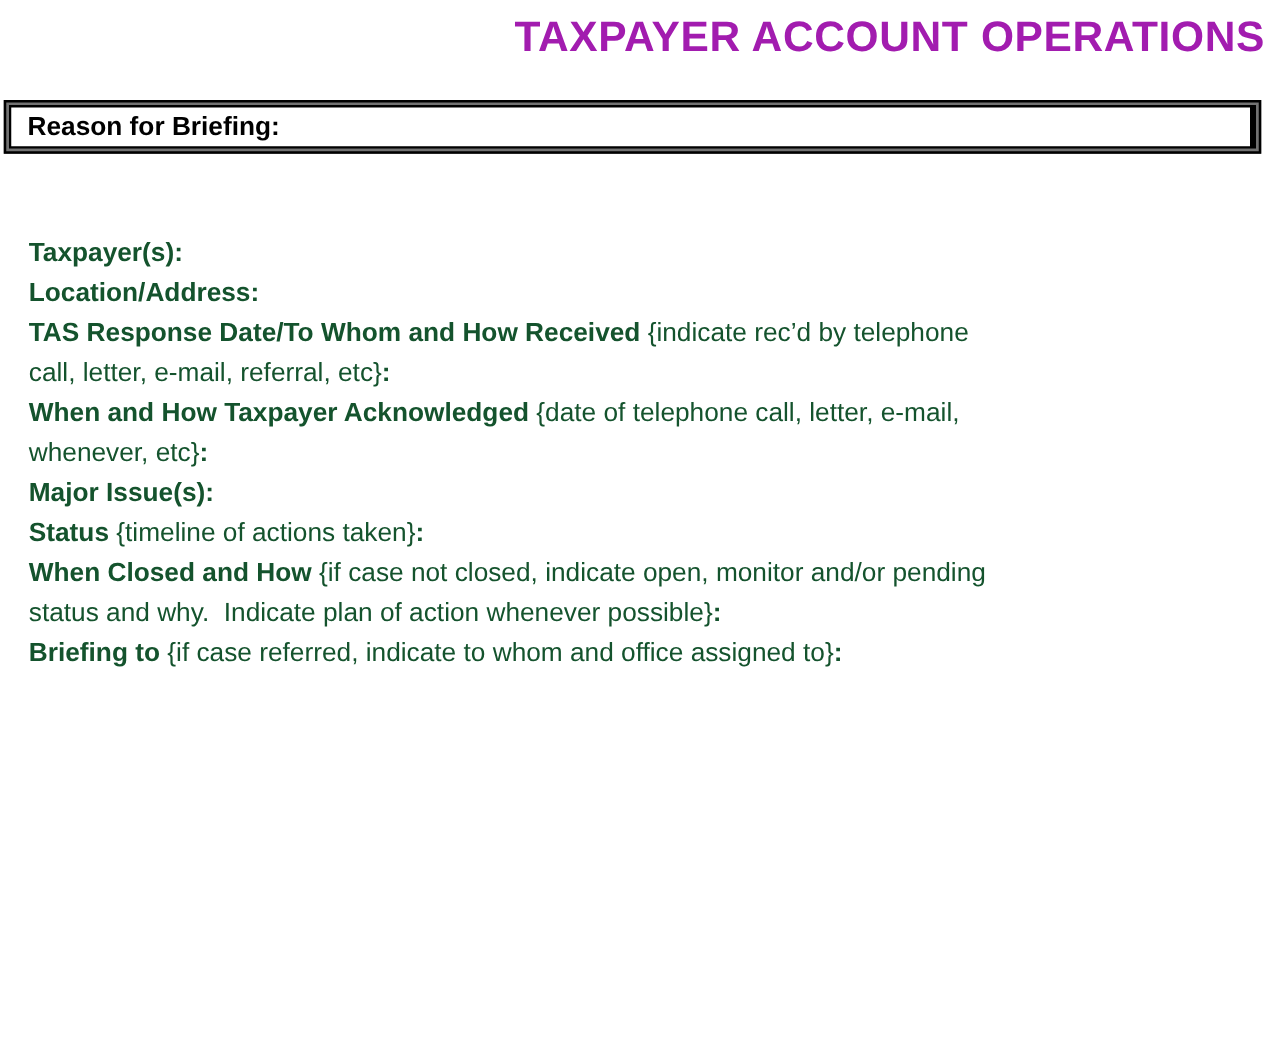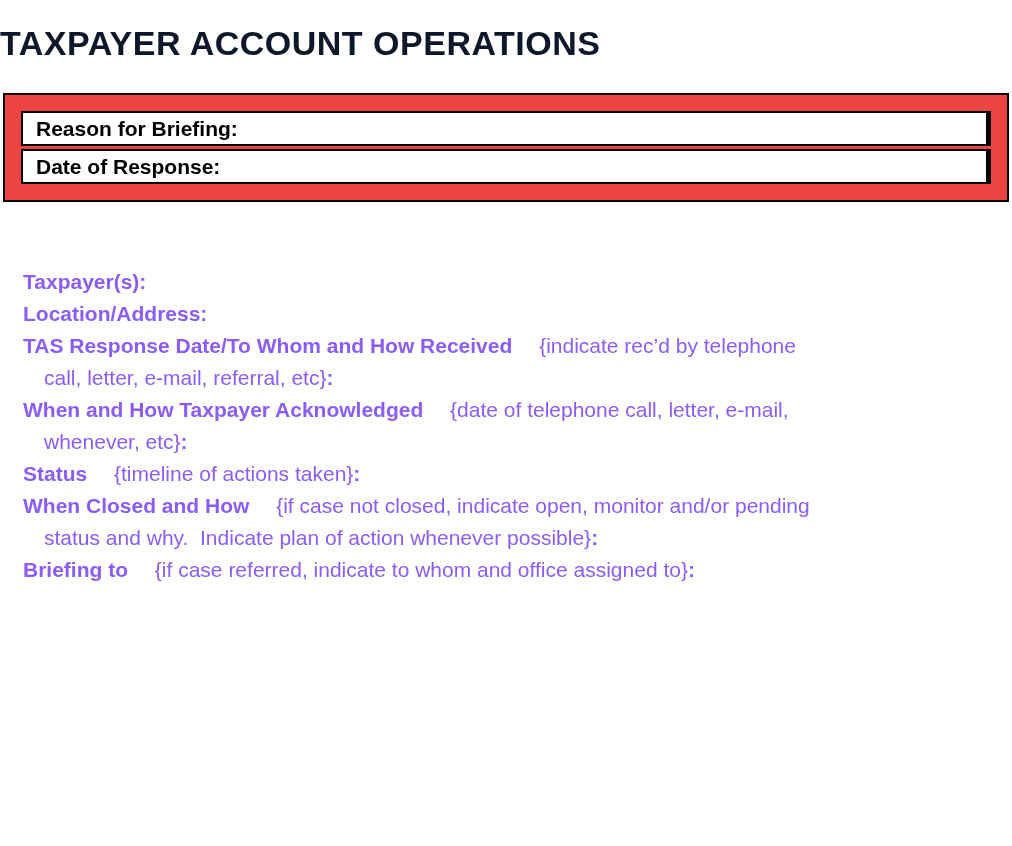--- a/index.html
+++ b/index.html
@@ -11,33 +11,33 @@
   .page {
     position: relative;
     width: 1012px;
     height: 846px;
     background: #ffffff;
     color: #000000;
     font-family: "Liberation Sans", sans-serif;
     box-sizing: border-box;
   }
   .title {
-    padding-top: 20px;
-    text-align: left;
+    padding-top: 7px;
+    text-align: right;
     font-weight: 700;
     font-size: 34px;
     line-height: 46px;
     letter-spacing: 0.5px;
-    color: #0f172a;
+    color: #a21caf;
   }
   .hdr-table {
     margin: 27px 3px 0 3px;
     border: 2px solid #000000;
-    padding: 16px;
-    background: #ef4444;
+    padding: 2px;
+    background: #737373;
   }
   .hdr-row {
     border: 2px solid #000000;
     border-right-width: 5px;
     margin-bottom: 3px;
     height: 31px;
     line-height: 31px;
     padding-left: 13px;
     display: flex;
     align-items: center;
@@ -58,49 +58,46 @@
   .fields {
     margin-top: 64px;
     padding-left: 23px;
     padding-right: 12px;
   }
   .field {
     margin: 0;
     font-size: 21px;
     line-height: 32px;
     white-space: pre;
-    color: #8b5cf6;
+    color: #14532d;
   }
   .field + .field { }
   .field .b { font-weight: 700; }
-  .field .r { font-weight: 400; padding-left: 21px; }
+  .field .r { font-weight: 400; }
 </style>
 </head>
 <body>
 
 <div class="page">
 
   <div class="title">
     <div>TAXPAYER ACCOUNT OPERATIONS</div>
   </div>
 
   <div class="hdr-table">
     <div class="hdr-row">
       <span class="hdr-label">Reason for Briefing:</span>
       <span class="hdr-value"></span>
     </div>
-    <div class="hdr-row">
-      <span class="hdr-label">Date of Response:</span>
-      <span class="hdr-value"></span>
-    </div>
   </div>
 
   <div class="fields" id="fields">
       <p class="field"><span class="b">Taxpayer(s):</span></p>
       <p class="field"><span class="b">Location/Address:</span></p>
       <p class="field"><span class="b">TAS Response Date/To Whom and How Received</span><span class="r"> {indicate rec’d by telephone</span><br><span class="r">call, letter, e-mail, referral, etc}</span><span class="b">:</span></p>
       <p class="field"><span class="b">When and How Taxpayer Acknowledged</span><span class="r"> {date of telephone call, letter, e-mail,</span><br><span class="r">whenever, etc}</span><span class="b">:</span></p>
+      <p class="field"><span class="b">Major Issue(s):</span></p>
       <p class="field"><span class="b">Status</span><span class="r"> {timeline of actions taken}</span><span class="b">:</span></p>
       <p class="field"><span class="b">When Closed and How</span><span class="r"> {if case not closed, indicate open, monitor and/or pending</span><br><span class="r">status and why.  Indicate plan of action whenever possible}</span><span class="b">:</span></p>
       <p class="field"><span class="b">Briefing to</span><span class="r"> {if case referred, indicate to whom and office assigned to}</span><span class="b">:</span></p>
     </div>
 
 </div>
 
 </body></html>

